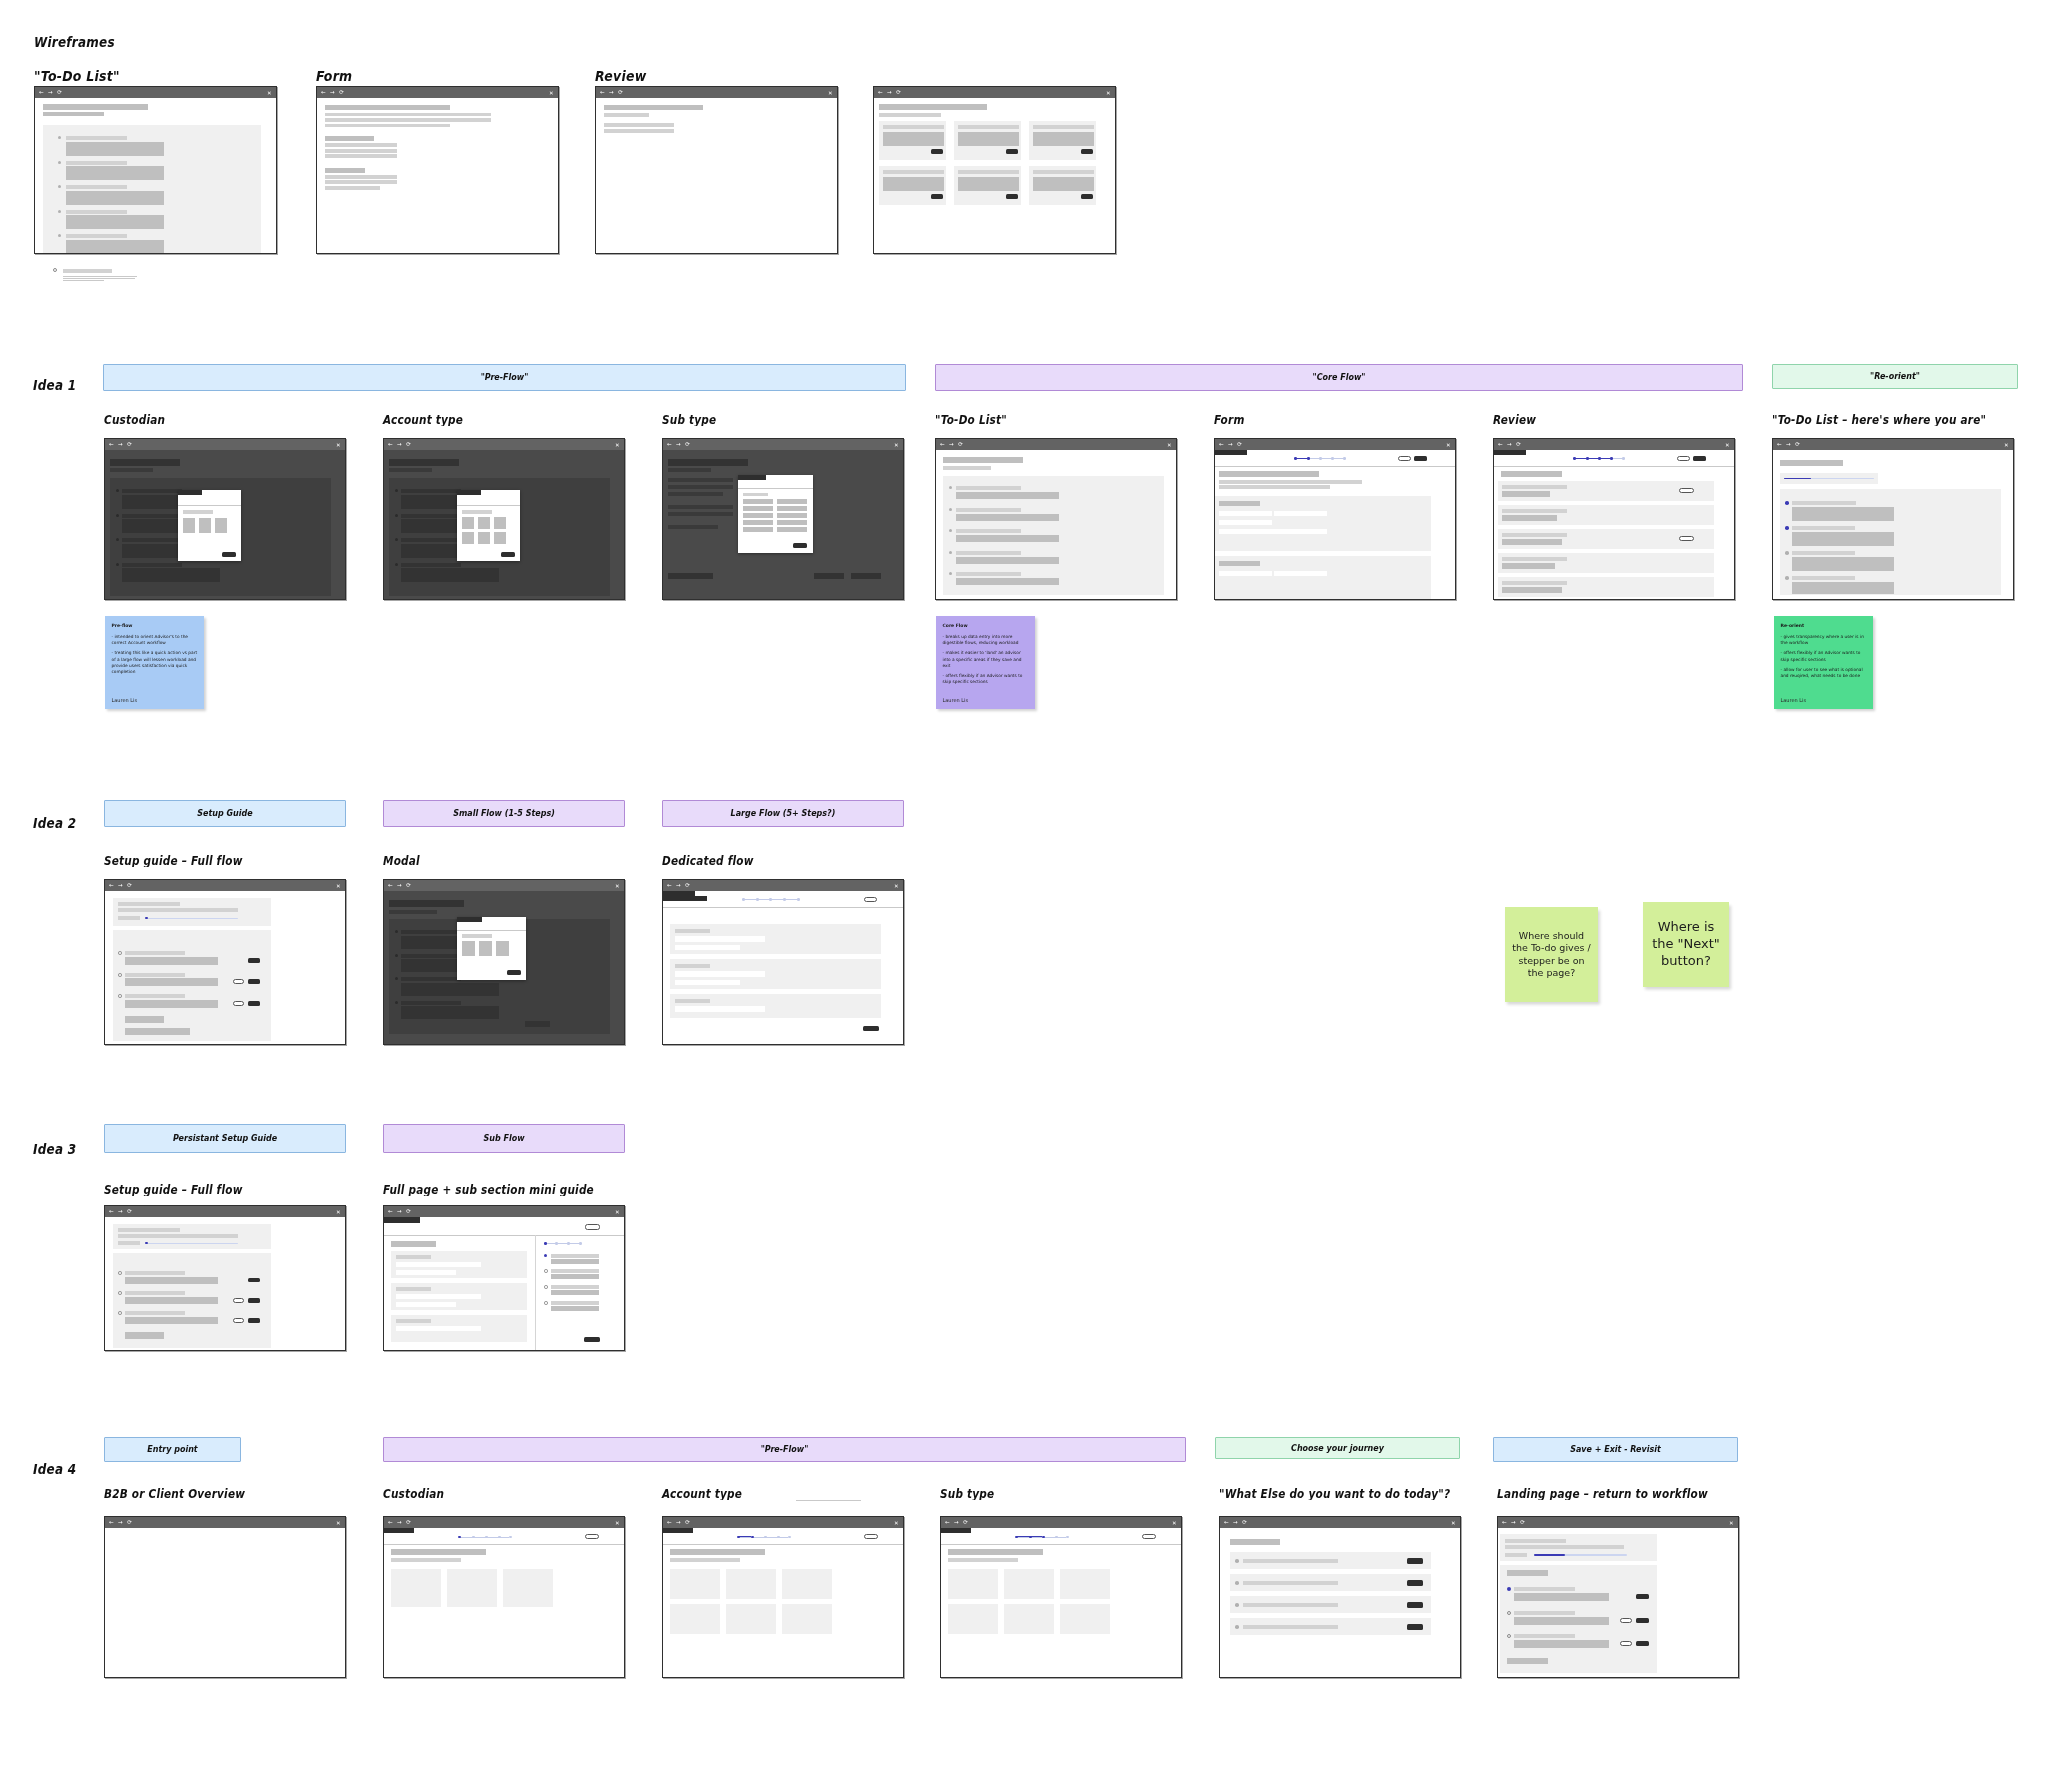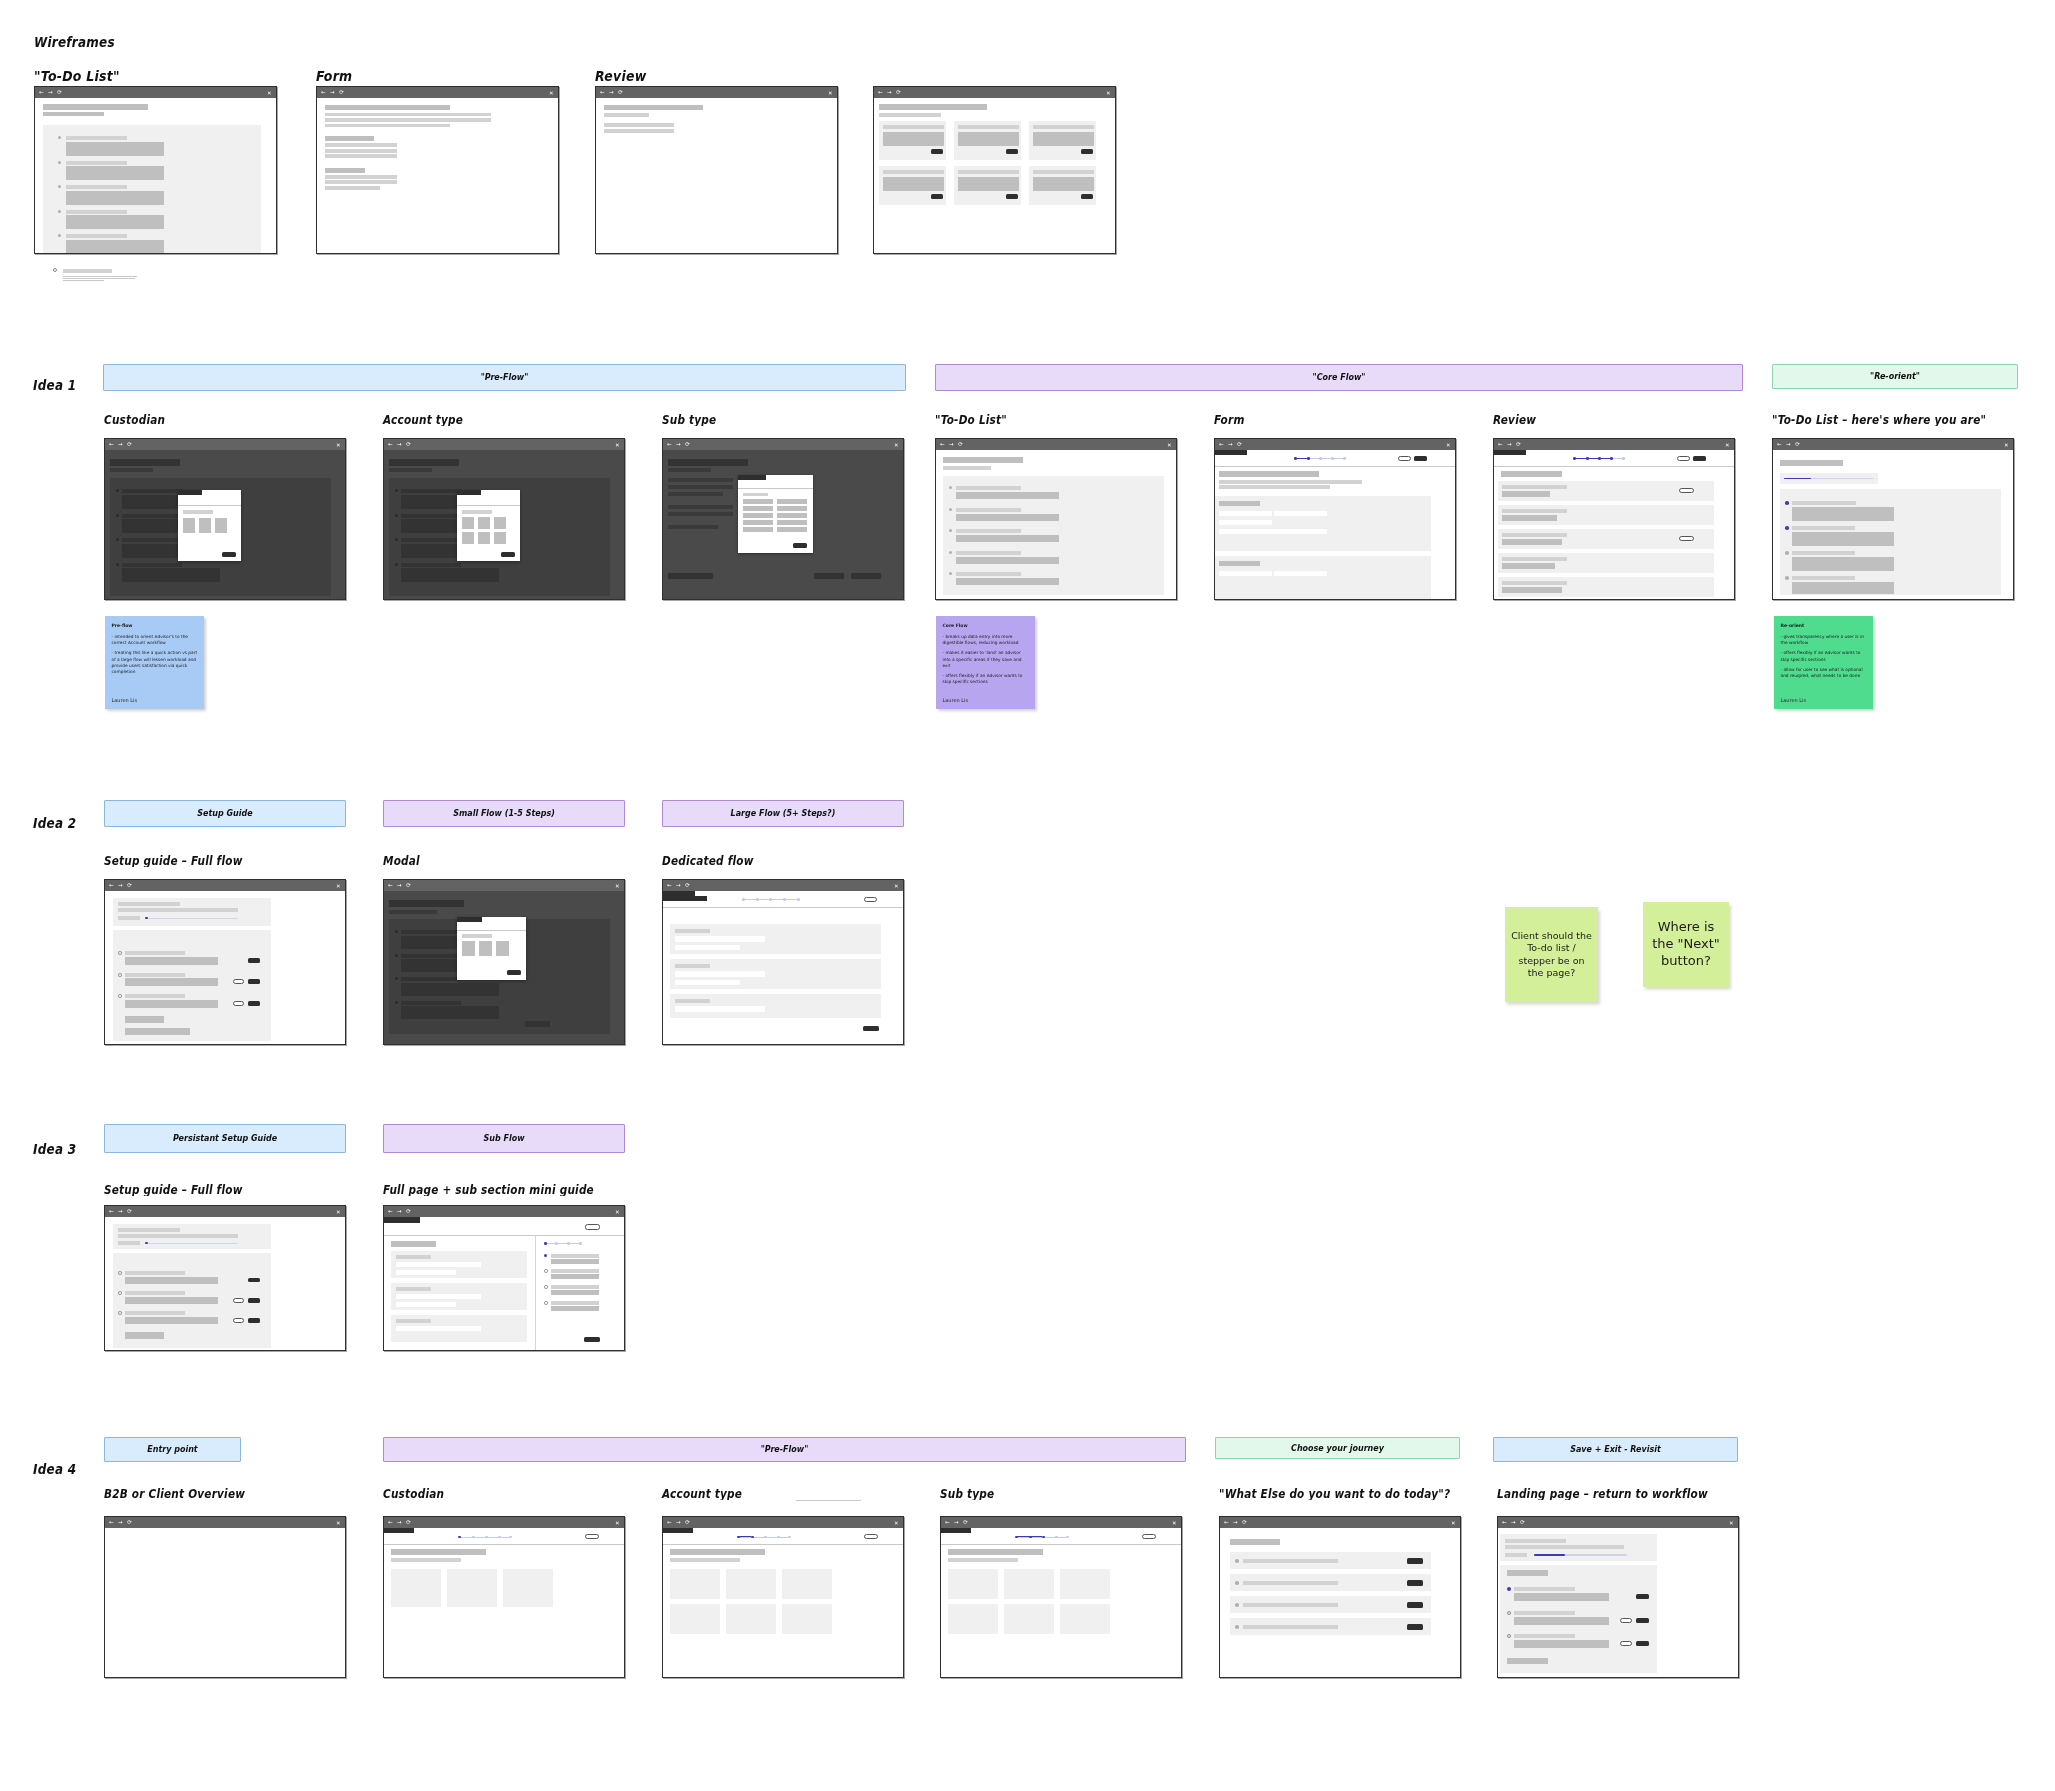--- a/index.html
+++ b/index.html
@@ -710,21 +710,21 @@
       </div>
       <div class="panel" style="left:7px; top:103px; width:211px; height:24px;">
         <div class="bar-l" style="position:absolute;left:4.5px; top:4.5px; width:35px; height:4px;"></div>
         <div class="fld" style="left:4.5px; top:12px; width:90px; height:5.5px;"></div>
       </div>
       <div class="btnD" style="left:200px; top:135px; width:16px; height:5px;"></div>
     </div>
   </div>
 
   <div class="qnote" style="left:1505px; top:907px; width:93px; height:95px; font-size:9.5px;">
-    <span>Client should the To-do list / stepper be on the page?</span>
+    <span>Where should the To-do gives / stepper be on the page?</span>
   </div>
   <div class="qnote" style="left:1643px; top:902px; width:86px; height:85px; font-size:13px;">
     <span>Where is the "Next" button?</span>
   </div>
 
   <div class="abs hand hand-md" style="left:33px; top:1143px;">Idea 3</div>
 
   <div class="band band-blue" style="left:104px; top:1124px; width:242px; height:29px;">
       <span>Persistant Setup Guide</span>
     </div>

